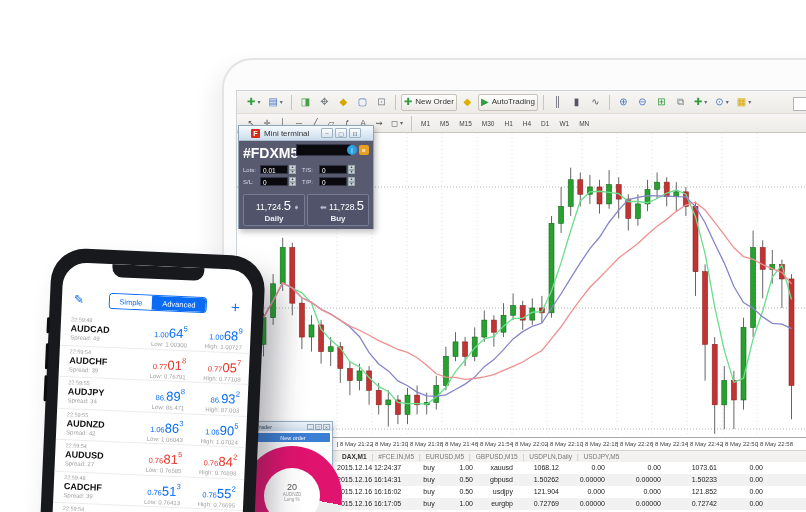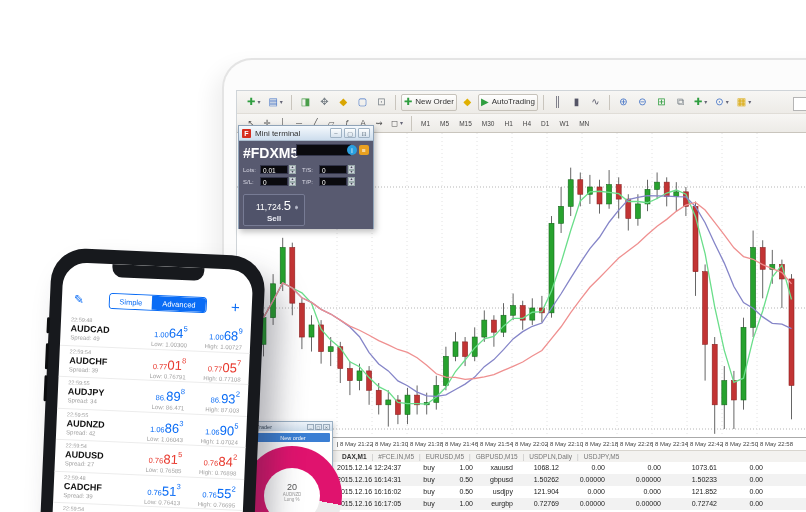--- a/index.html
+++ b/index.html
@@ -49,21 +49,21 @@
   .tc0 { width:100px; } .tc1 { width:80px; text-align:left; } .tc2 { width:24px; text-align:center; }
   .tc3 { width:32px; text-align:right; } .tc4 { width:40px; text-align:right; }
   .tc5 { width:46px; text-align:right; } .tc6 { width:46px; text-align:right; }
   .tc7 { width:56px; text-align:right; } .tc8 { width:56px; text-align:right; }
   .tc9 { width:46px; text-align:right; }
 
   
   #miniterm { position:absolute; left:1px; top:34px; width:136px; height:104px;
               border:1px solid #8fa3b8; box-shadow:2px 3px 6px rgba(0,0,0,.25); }
   #mt-title { height:15px; background:linear-gradient(#f5f9fd,#cddded); display:flex;
-              align-items:center; padding:0 3px; border-bottom:1px solid #aabccd; }
+              align-items:center; padding:0 12px; border-bottom:1px solid #aabccd; }
   #mt-icon { width:9px; height:9px; background:#d62c1e; color:#fff; font-size:7px; font-weight:bold;
              display:flex; align-items:center; justify-content:center; border-radius:1px; }
   #mt-title .t { font-size:8px; color:#333; margin-left:4px; flex:1; }
   .mt-wbtn { width:12px; height:10px; margin-left:2px; background:linear-gradient(#fdfefe,#d7e3ee);
              border:1px solid #9fb2c4; border-radius:1px; font-size:6px; color:#567;
              display:flex; align-items:center; justify-content:center; }
   #mt-body { height:88px; background:#585a70; padding:3px 4px; position:relative; }
   #mt-sym { color:#fff; font-size:14px; font-weight:bold; }
   #mt-quotebox { position:absolute; left:57px; top:3px; width:55px; height:12px; background:#0a0a0e;
                  border:1px solid #33354a; }
@@ -519,21 +519,26 @@
             <span class="mt-input">0</span>
             <span class="mt-stp">
               <span>▲</span>
               <span>▼</span>
             </span>
           </div>
         </div>
       <div id="mt-sell" class="mt-trade">
         <div class="mt-price"><span>11,724.</span><b>5</b>
           <span class="mt-arrow">➧</span></div>
-        <div class="mt-side">Sell</div>
+        <div class="mt-side">Daily</div>
+      </div>
+      <div id="mt-buy" class="mt-trade">
+        <div class="mt-price"><span class="mt-arrow">⬅</span>
+          <span>11,728.</span><b>5</b></div>
+        <div class="mt-side">Buy</div>
       </div>
     </div>
   </div>
 
   <div id="trader">
     <div id="tr-title">
       <span class="t">Trader</span>
       <span id="tr-wbtns" style="display: flex;">
           <span class="tr-wbtn">–</span>
           <span class="tr-wbtn">▢</span>

